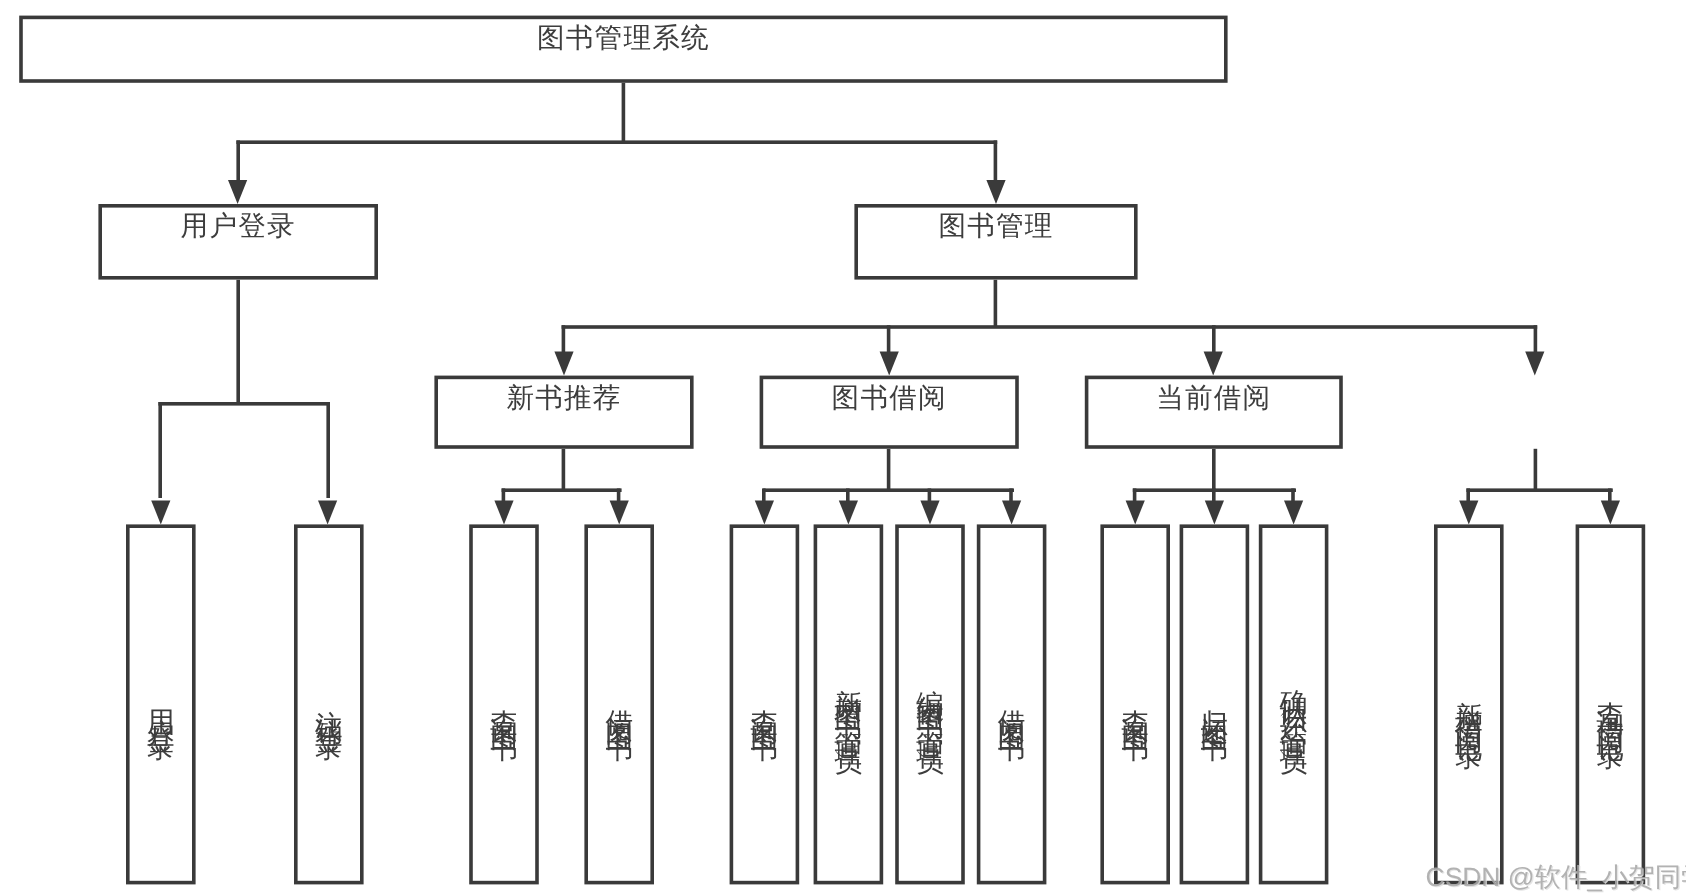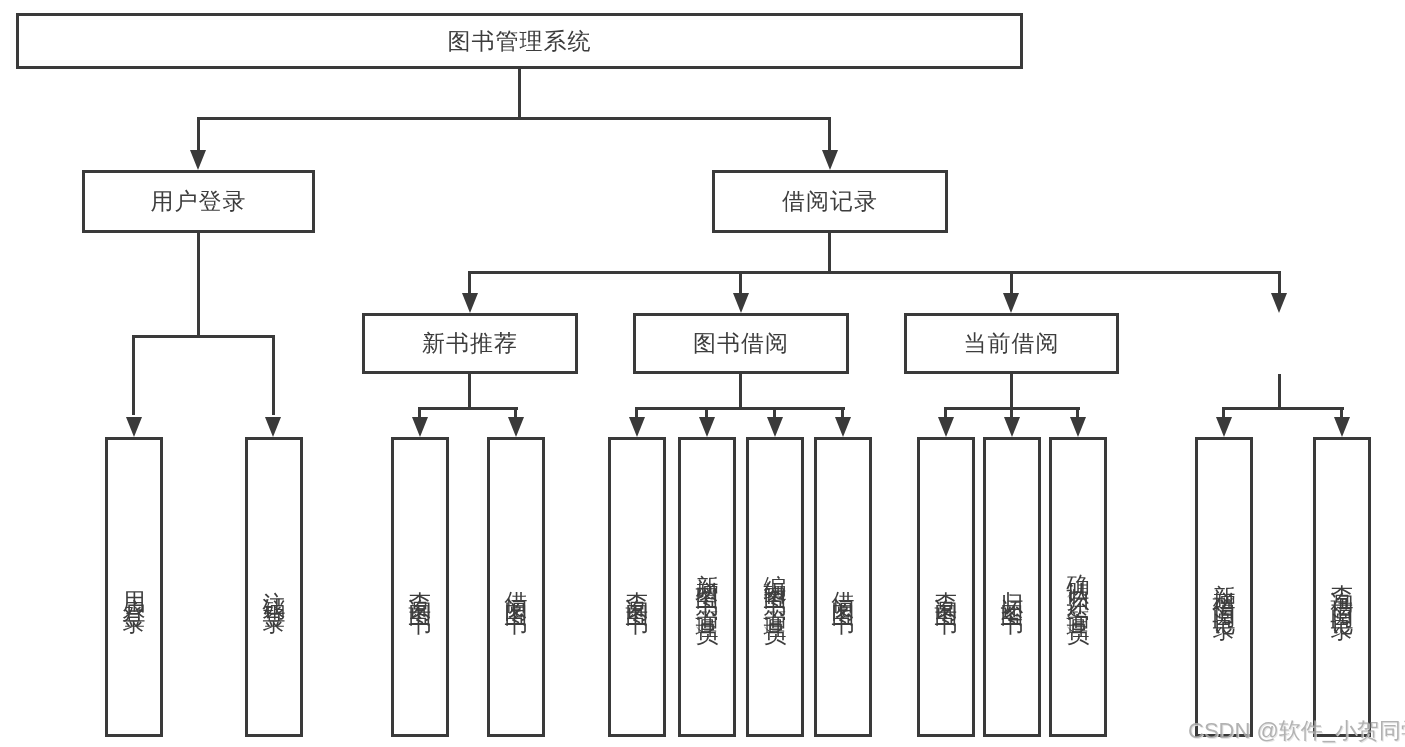--- a/index.html
+++ b/index.html
@@ -11,21 +11,21 @@
   html,body{margin:0;padding:0;background:var(--bg);}
   .canvas{
     position:relative;width:1405px;height:747px;background:var(--bg);
     overflow:hidden;
     font-family:"Liberation Sans","DejaVu Sans",sans-serif;
     color:var(--text);
   }
   .node{
     position:absolute;box-sizing:border-box;background:#fff;
     border:3px solid var(--line);
-    display:flex;align-items:center;justify-content:center;
+    display:flex;justify-content:center;
     font-size:23px;letter-spacing:1px;color:var(--text);
     z-index:2;
   }
   .leaf{
     position:absolute;box-sizing:border-box;background:#fff;
     border:3px solid var(--line);
     display:flex;align-items:center;justify-content:center;
     z-index:2;
   }
   .leaf span{
@@ -58,21 +58,21 @@
   <div class="h" style="left:197px;top:117px;width:634px;"></div>
   <div class="v" style="left:197px;top:117px;height:34px;"></div>
   <div class="arrow" style="left:190px;top:150px;"></div>
   <div class="v" style="left:828px;top:117px;height:34px;"></div>
   <div class="arrow" style="left:822px;top:150px;"></div>
 
   <div class="node" style="left:82px;top:170px;width:233px;height:63px;">
       <span>用户登录</span>
     </div>
   <div class="node" style="left:712px;top:170px;width:236px;height:63px;">
-      <span>借阅记录</span>
+      <span>图书管理</span>
     </div>
 
   <div class="v" style="left:197px;top:233px;height:104px;"></div>
   <div class="h" style="left:132px;top:335px;width:143px;"></div>
   <div class="v" style="left:132px;top:335px;height:80px;"></div>
   <div class="arrow" style="left:126px;top:417px;"></div>
   <div class="v" style="left:272px;top:335px;height:80px;"></div>
   <div class="arrow" style="left:265px;top:417px;"></div>
 
   <div class="v" style="left:828px;top:233px;height:40px;"></div>

